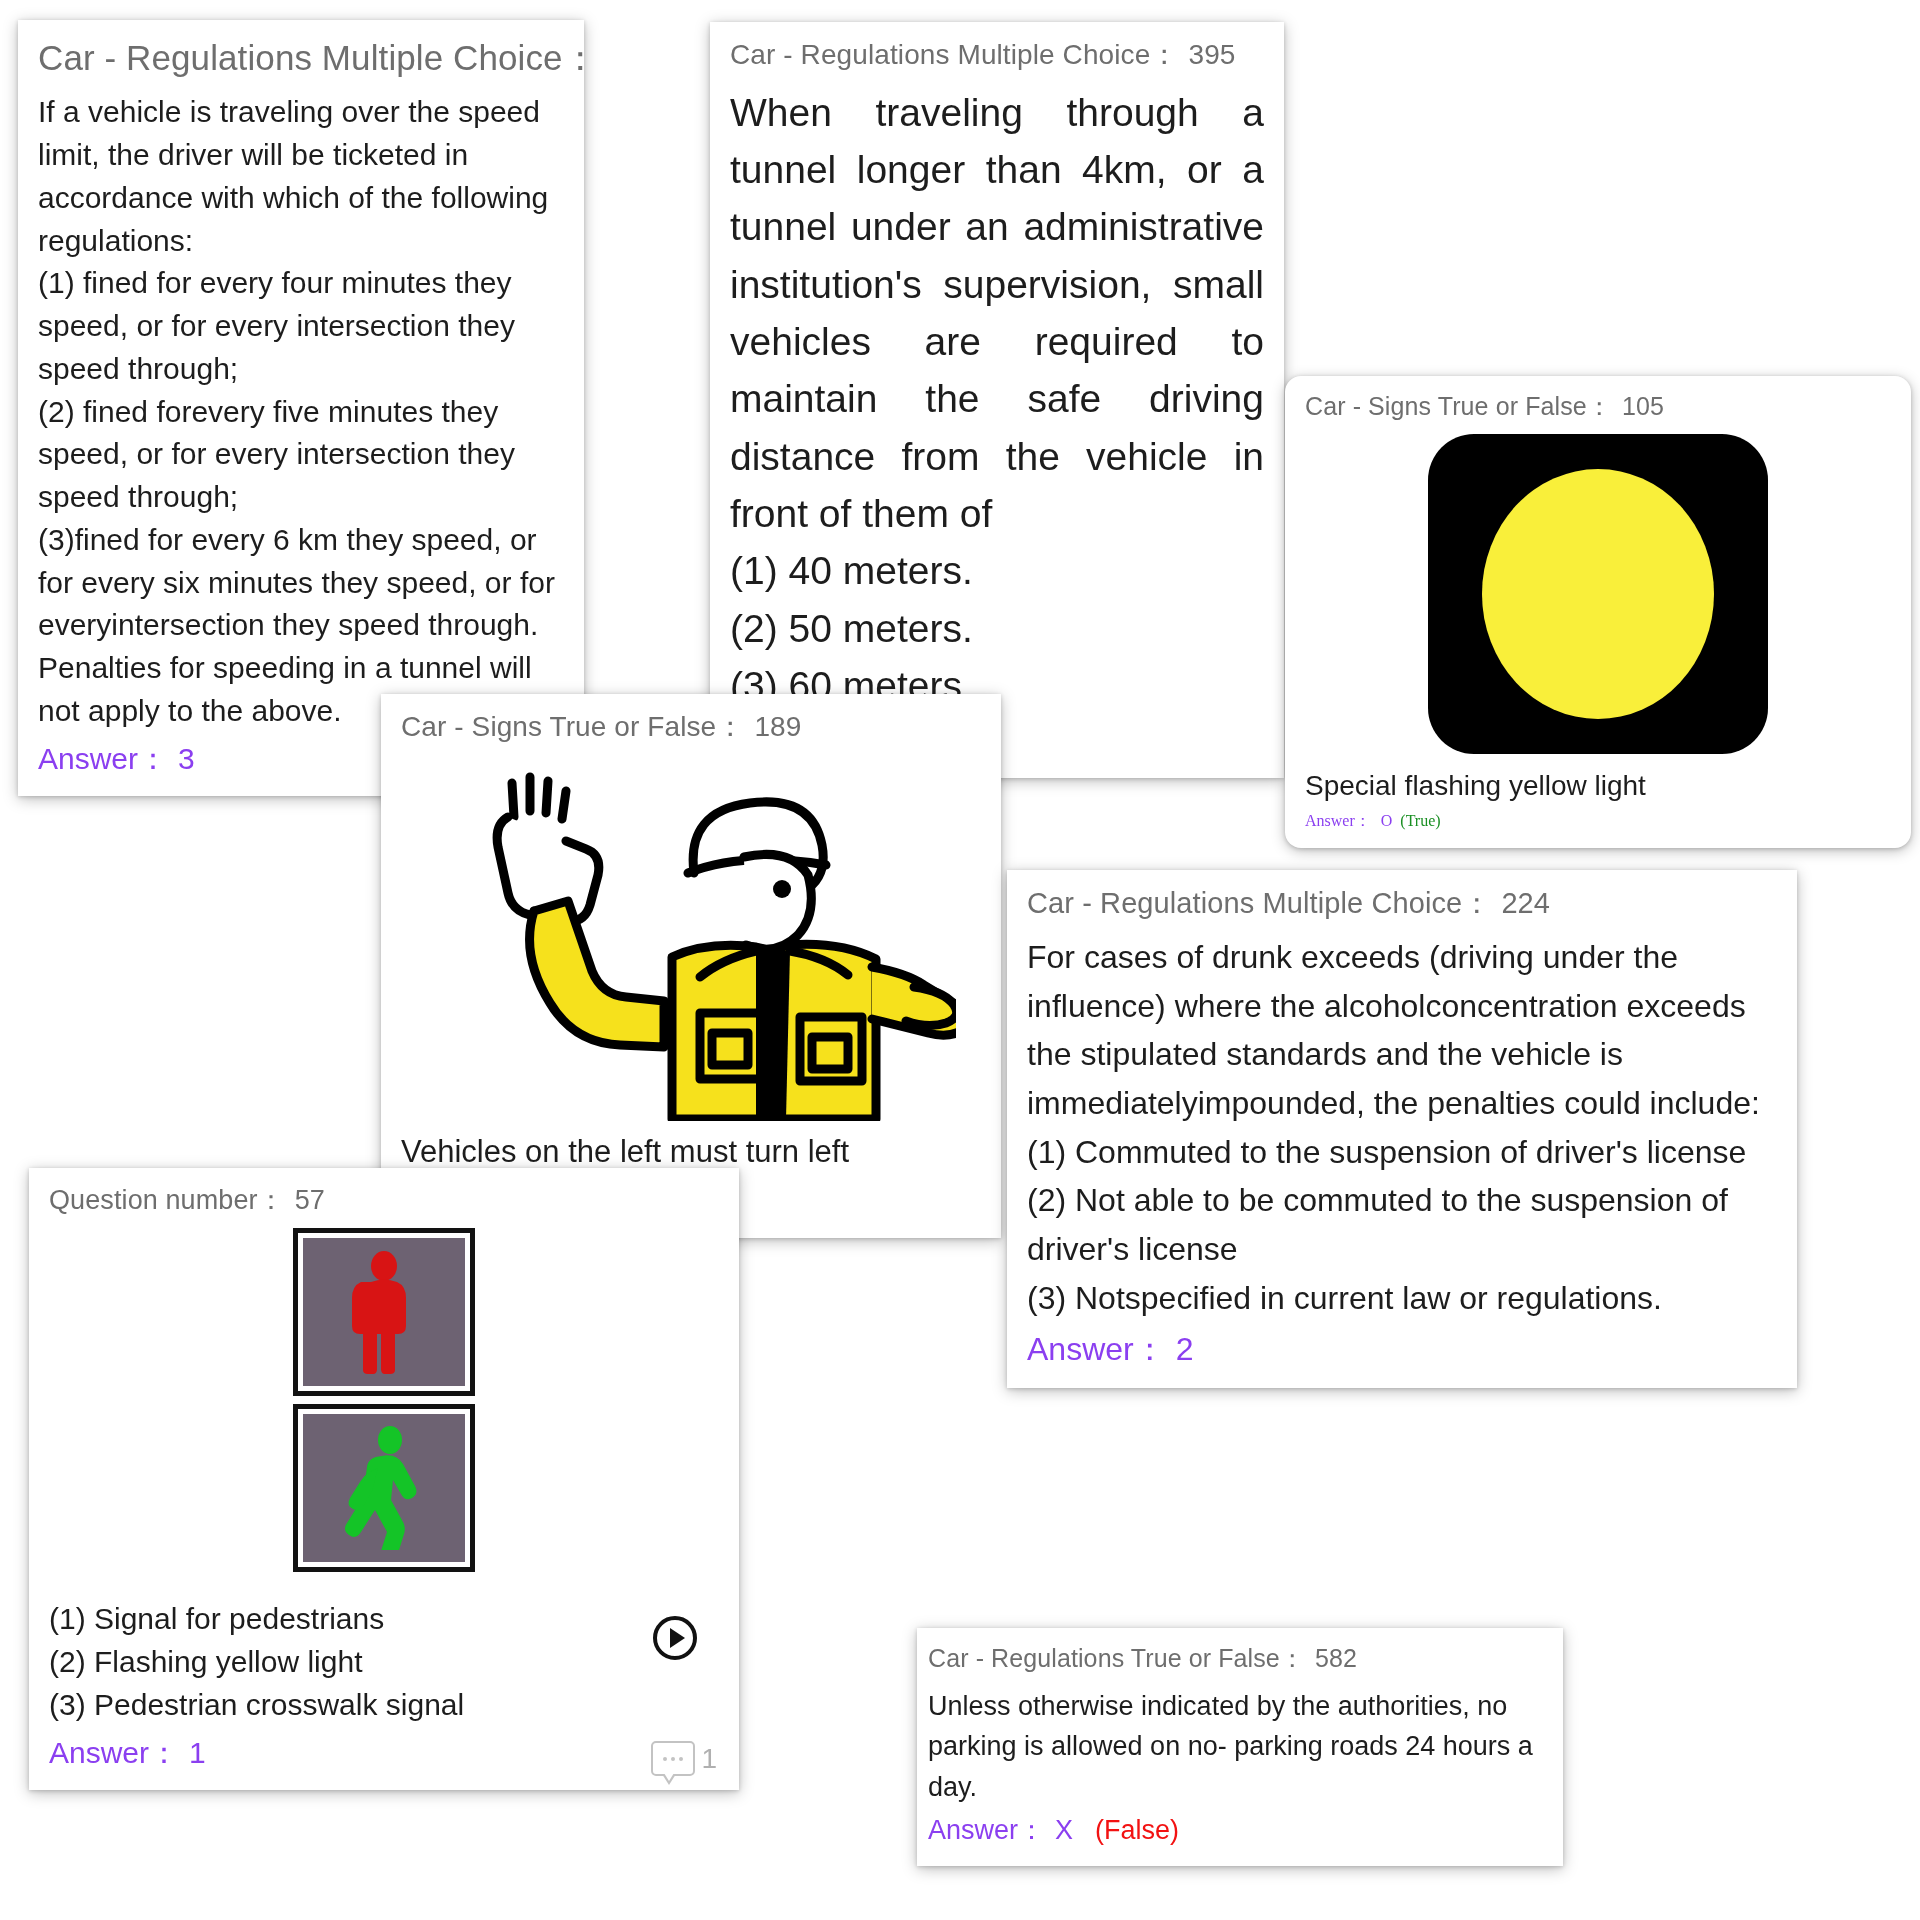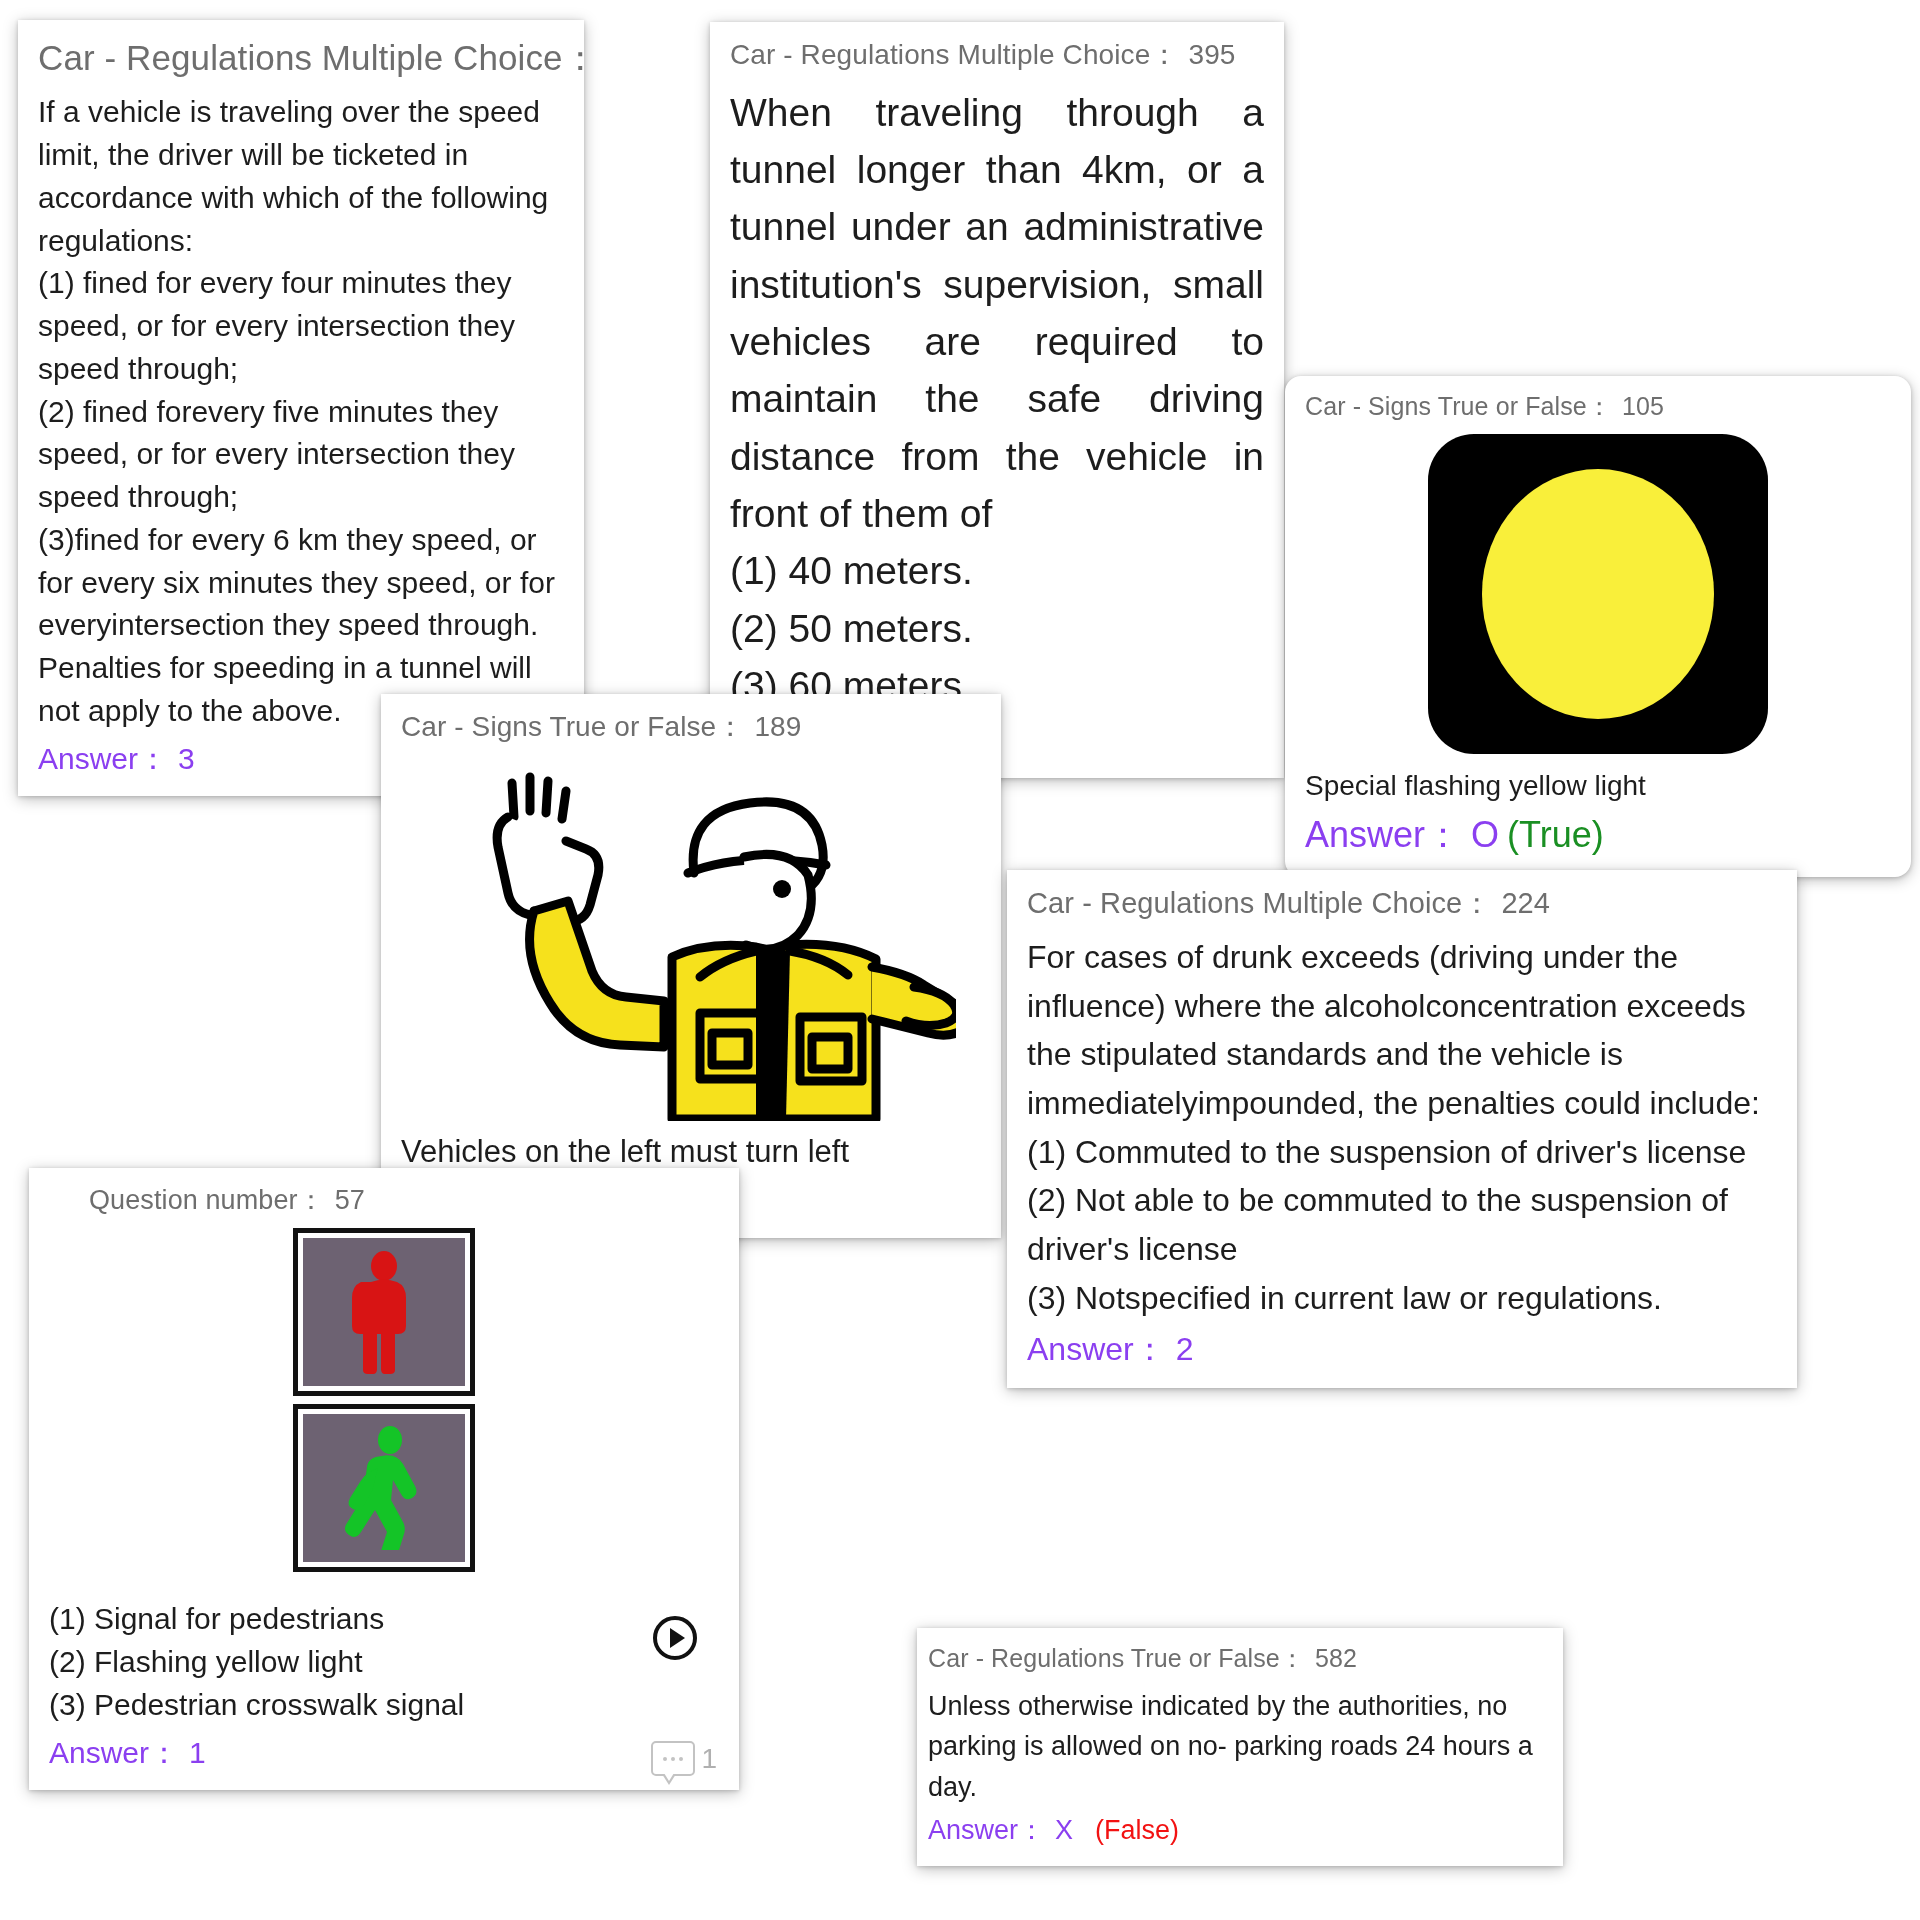--- a/index.html
+++ b/index.html
@@ -63,31 +63,31 @@
   #card-221 .card-title{ font-size:35px; }
   #card-221 .body-text{ font-size:30px; line-height:1.425; }
 
   #card-395 .card-title{ font-size:28px; }
   #card-395 .body-text{ font-size:39px; line-height:1.47; }
   #card-395 .just p{ text-align:justify; }
   #card-395 .opt p{ text-align:left; }
 
   #card-105 .card-title{ font-size:25px; }
   #card-105 .caption{ font-size:28px; }
-  #card-105 .answer{ font-size:36px; }
+  #card-105 .answer{ font-size:16px;font-family:Liberation Serif, serif; }
 
   #card-189 .card-title{ font-size:28px; }
   #card-189 .caption{ font-size:31px; }
   #card-189 .answer{ font-size:31px; }
 
   #card-224 .card-title{ font-size:29px; }
   #card-224 .body-text{ font-size:32px; line-height:1.52; }
   #card-224 .answer{ font-size:32px; }
 
-  #card-57 .card-title{ font-size:27px;margin-left:40px; }
+  #card-57 .card-title{ font-size:27px; }
   #card-57 .body-text{ font-size:30px; line-height:1.43; }
   #card-57 .answer{ font-size:30px; }
 
   #card-582 .card-title{ font-size:25px; }
   #card-582 .body-text{ font-size:27px; line-height:1.50; }
   #card-582 .answer{ font-size:27px; }
 
   
   .yellow-sign{
     width:340px;height:320px;

